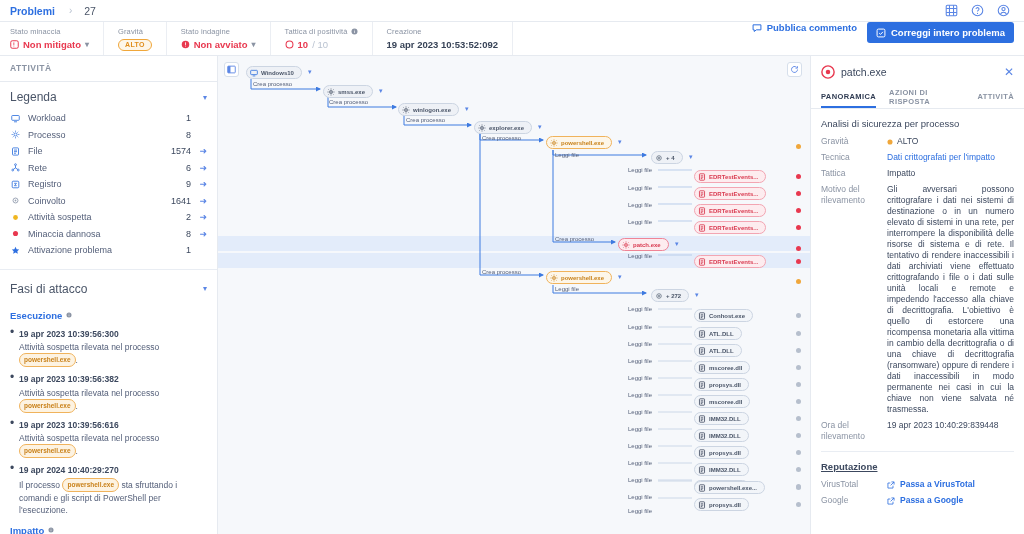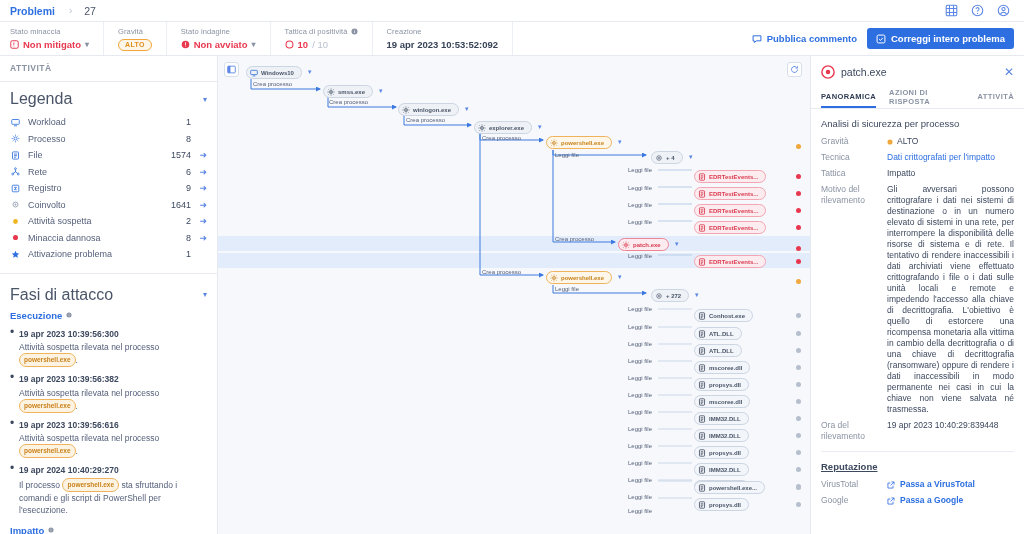--- a/index.html
+++ b/index.html
@@ -35,52 +35,52 @@
   .meta-val.red { color: #e8384f; font-weight: bold; }
   .meta-val.dark { color: #374357; font-weight: bold; }
   .dot-ic { width: 9px; height: 9px; flex: 0 0 9px; }
   .chip-alto {
     border: 1px solid #f0a73b; color: #e08d1c; background: #fdf6e9;
     border-radius: 8px; font-size: 7px; font-weight: bold; padding: 1.5px 6px; letter-spacing: .3px;
   }
   .caret { font-size: 8px; color: #8a93a3; }
   .pos-grey { color: #b9c2d0; font-weight: normal; }
   .info-ic { width: 7px; height: 7px; }
-  .meta-actions { margin-left: auto; display: flex; align-items: center; gap: 10px; }
+  .meta-actions { margin-left: auto; display: flex; align-items: flex-start; gap: 10px; }
   .btn-ghost {
     display: flex; align-items: center; gap: 5px; color: #2d6fe0;
     font-size: 9.5px; font-weight: bold; cursor: pointer; background: none; border: none;
   }
   .btn-primary {
     display: flex; align-items: center; gap: 5px; background: #2d6fe0; color: #fff;
     font-size: 9.5px; font-weight: bold; border: none; border-radius: 3px;
     padding: 5px 9px; cursor: pointer; font-family: inherit;
   }
 
   
   .body { flex: 1; display: flex; min-height: 0; }
 
   
   .left { width: 218px; flex: 0 0 218px; border-right: 1px solid #e6eaf0; display: flex; flex-direction: column; background: #fff; }
   .tabs { display: flex; gap: 18px; padding: 0 10px; border-bottom: 1px solid #e6eaf0; height: 26px; flex: 0 0 26px; align-items: stretch; }
   .tab { font-size: 8.5px; font-weight: bold; letter-spacing: .5px; color: #8a93a3; display: flex; align-items: center; cursor: pointer; border-bottom: 2px solid transparent; }
   .tab.active { color: #2f3b52; border-bottom-color: #2d6fe0; }
   .panel-head { display: flex; align-items: center; justify-content: space-between; padding: 8px 10px 6px; }
-  .panel-title { font-size: 16px; color: #4a5568; }
+  .panel-title { font-size: 12px; color: #4a5568; }
   .chev { color: #5b86e5; font-size: 8px; }
   .legend { padding: 0 10px 8px; }
   .lg-row { display: flex; align-items: center; height: 16.5px; font-size: 9px; color: #55607a; }
   .lg-ic { width: 11px; flex: 0 0 11px; display: flex; align-items: center; justify-content: center; margin-right: 7px; }
   .lg-name { flex: 1; }
   .lg-num { font-size: 9px; color: #3c485e; }
   .lg-arrow { width: 16px; text-align: right; color: #5b86e5; font-size: 9px; }
   .hr { height: 1px; background: #e9edf3; margin: 2px 0 0; }
   .phases { padding: 8px 10px 10px; overflow: hidden; flex: 1; }
   .phase-label { color: #2d6fe0; font-size: 9.5px; font-weight: bold; margin: 9px 0 6px; display: flex; align-items: center; gap: 4px; }
-  .phase-label:first-child { margin-top: 4px; }
+  .phase-label:first-child { margin-top: 12px; }
   .ev { display: flex; margin-bottom: 5px; }
   .ev-bullet { width: 9px; flex: 0 0 9px; color: #3c485e; font-size: 12px; line-height: 10px; }
   .ev-body { flex: 1; }
   .ev-time { font-size: 8.5px; font-weight: bold; color: #3c485e; line-height: 11px; }
   .ev-txt { font-size: 8.5px; color: #55607a; line-height: 12px; margin-top: 1.5px; }
   .pill {
     display: inline-block; border-radius: 7px; padding: 0 4px; font-size: 6.5px;
     font-weight: bold; vertical-align: 1px; white-space: nowrap;
   }
   .pill.warn { border: 1px solid #f0b35c; background: #fdf3e2; color: #c9821b; }

